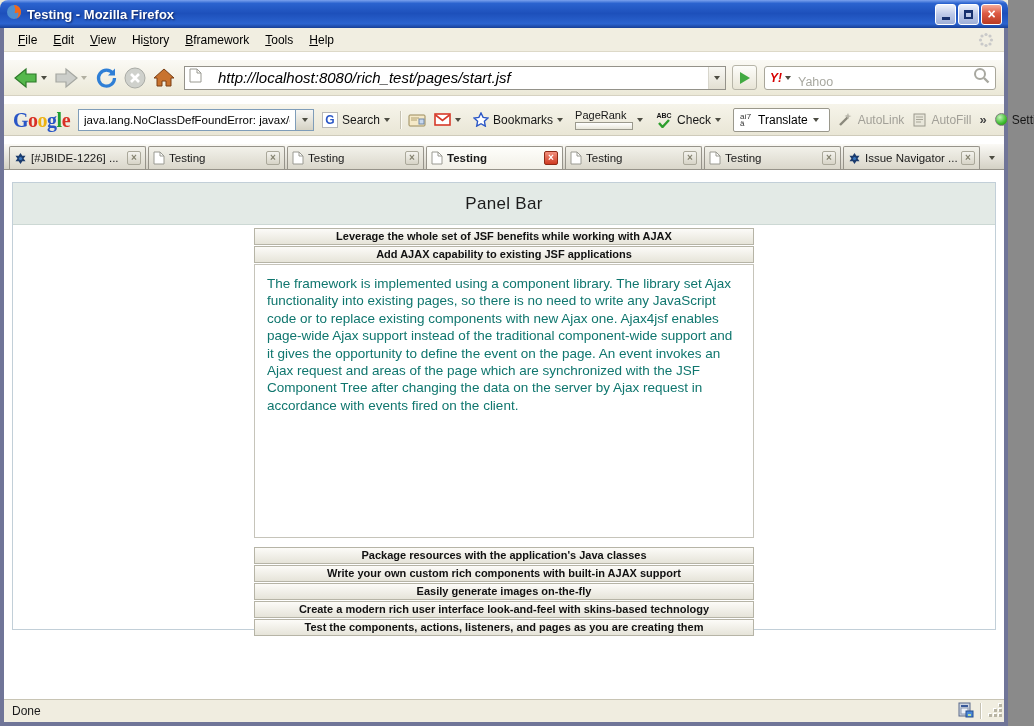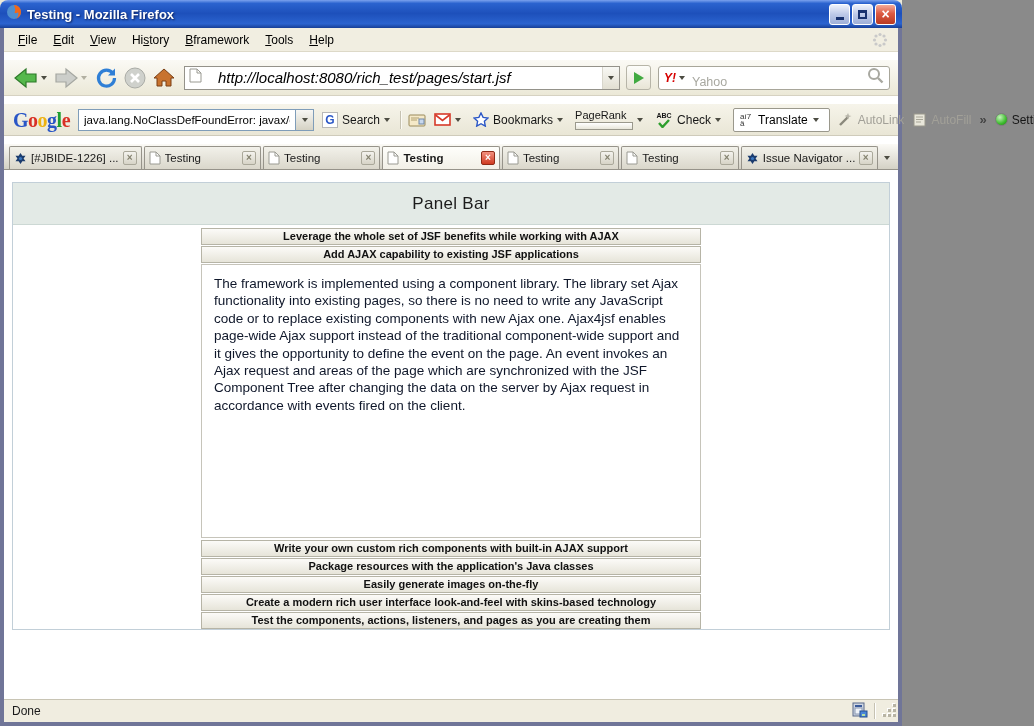--- a/index.html
+++ b/index.html
@@ -1,17 +1,17 @@
 <!DOCTYPE html>
 <html><head>
 <meta charset="utf-8">
 <style>
   * { margin:0; padding:0; box-sizing:border-box; }
   html,body { background:#8a8a8a; }
-  .window { width:902px; height:726px; font-family:"Liberation Sans",sans-serif; position:relative; background:#ece9d8; }
+  .window { width:1008px; height:726px; font-family:"Liberation Sans",sans-serif; position:relative; background:#ece9d8; }
 
   
   .titlebar { height:28px; border-radius:8px 8px 0 0;
     background:linear-gradient(180deg,#7ba2ee 0%,#2b63cf 12%,#1d50bb 48%,#2b63cf 85%,#173f96 100%);
     display:flex; align-items:center; padding:0 6px; gap:5px; }
   .title { color:#fff; font-weight:bold; font-size:13px; text-shadow:1px 1px 2px rgba(0,0,30,.65); flex:1; white-space:nowrap; }
   .winbtns { display:flex; gap:2px; }
   .wbtn { width:21px; height:21px; border-radius:3px; border:1px solid #fff; display:flex; align-items:center; justify-content:center; cursor:default; }
   .wbtn.min,.wbtn.max { background:linear-gradient(#eef2fb,#bcc8e8 50%,#9fb0d8); }
   .g-min { width:8px; height:3px; background:#17306e; margin-top:9px; }
@@ -77,21 +77,21 @@
   .tab-overflow { margin-left:auto; align-self:center; width:18px; height:18px; display:flex; align-items:center; justify-content:center; }
 
   
   .content { flex:1; background:#fff; position:relative; overflow:hidden; }
   .page-box { position:absolute; left:8px; right:8px; top:4px; height:448px; border:1px solid #c2cfd8; }
   .band { height:42px; background:#e3eae6; border-bottom:1px solid #ccd8d4; display:flex; align-items:center; justify-content:center;
     font-size:17px; color:#1c1c1c; letter-spacing:.3px; }
   .panel { width:500px; margin:3px auto 0; }
   .pb-h { height:17px; border:1px solid #b6b4a6; background:linear-gradient(#fcfbf8,#e6e4d9); font-size:11px; font-weight:bold;
     text-align:center; line-height:15px; margin-bottom:1px; color:#111; }
-  .pb-c { height:274px; border:1px solid #c6c4ba; margin-bottom:2px; padding:10px 12px 0 12px; font-size:13.5px; line-height:17.4px; color:#0f172a; overflow:hidden; }
+  .pb-c { height:274px; border:1px solid #c6c4ba; margin-bottom:9px; padding:10px 12px 0 12px; font-size:13.5px; line-height:17.4px; color:#0f766e; overflow:hidden; }
 
   
   .statusbar { height:23px; background:#f0ede0; border-top:1px solid #c8c4b4; display:flex; align-items:center; padding:0 0 0 8px; font-size:12px; color:#1a1a1a; gap:6px; }
   .status-spacer { flex:1; }
   .sb-sep { width:2px; height:16px; border-left:1px solid #c6c2b2; border-right:1px solid #fff; }
   .grip { width:16px; height:16px; position:relative; }
   .grip i { position:absolute; width:3px; height:3px; background:#b8b4a4; box-shadow:-1px -1px 0 #fff; }
   .grip i:nth-child(1){right:2px;bottom:2px;} .grip i:nth-child(2){right:7px;bottom:2px;} .grip i:nth-child(3){right:12px;bottom:2px;}
   .grip i:nth-child(4){right:2px;bottom:7px;} .grip i:nth-child(5){right:7px;bottom:7px;} .grip i:nth-child(6){right:2px;bottom:12px;}
 </style>
@@ -344,22 +344,22 @@
         </span>
     </div>
 
     <div class="content">
       <div class="page-box">
         <div class="band">Panel Bar</div>
         <div class="panel">
           <div class="pb-h">Leverage the whole set of JSF benefits while working with AJAX</div>
           <div class="pb-h">Add AJAX capability to existing JSF applications</div>
           <div class="pb-c">The framework is implemented using a component library. The library set Ajax functionality into existing pages, so there is no need to write any JavaScript code or to replace existing components with new Ajax one. Ajax4jsf enables page-wide Ajax support instead of the traditional component-wide support and it gives the opportunity to define the event on the page. An event invokes an Ajax request and areas of the page which are synchronized with the JSF Component Tree after changing the data on the server by Ajax request in accordance with events fired on the client.</div>
+          <div class="pb-h">Package resources with the application's Java classes</div>
           <div class="pb-h">Write your own custom rich components with built-in AJAX support</div>
-          <div class="pb-h">Package resources with the application's Java classes</div>
           <div class="pb-h">Easily generate images on-the-fly</div>
           <div class="pb-h">Create a modern rich user interface look-and-feel with skins-based technology</div>
           <div class="pb-h">Test the components, actions, listeners, and pages as you are creating them</div>
         </div>
       </div>
     </div>
 
     <div class="statusbar">
       <span>Done</span>
       <span class="status-spacer"></span>

